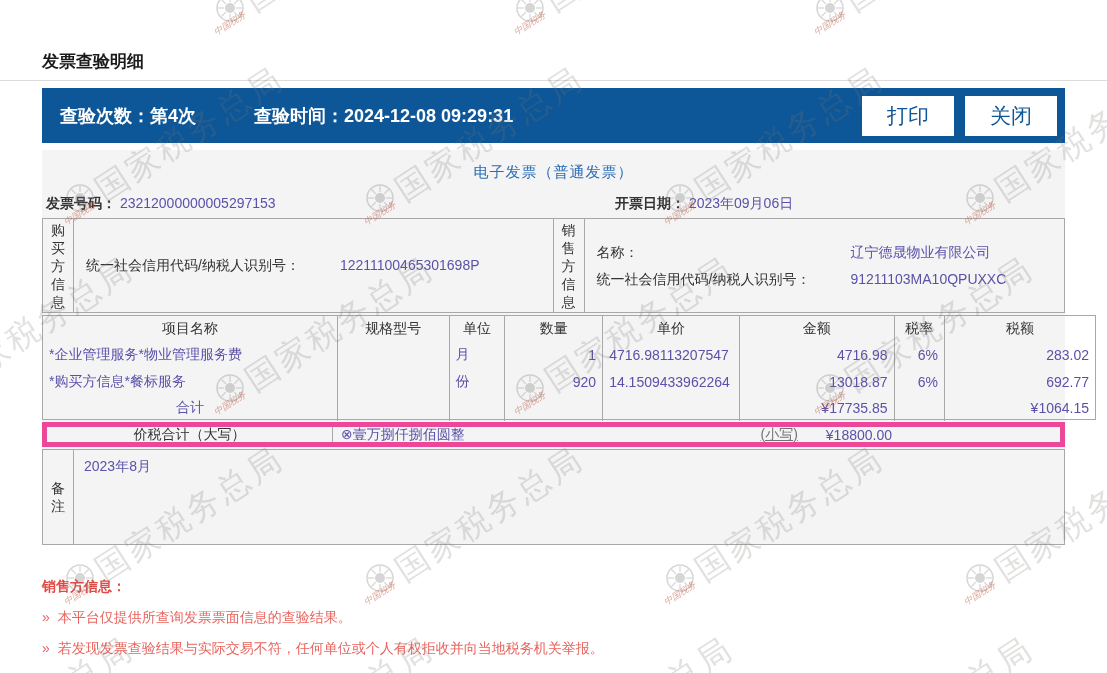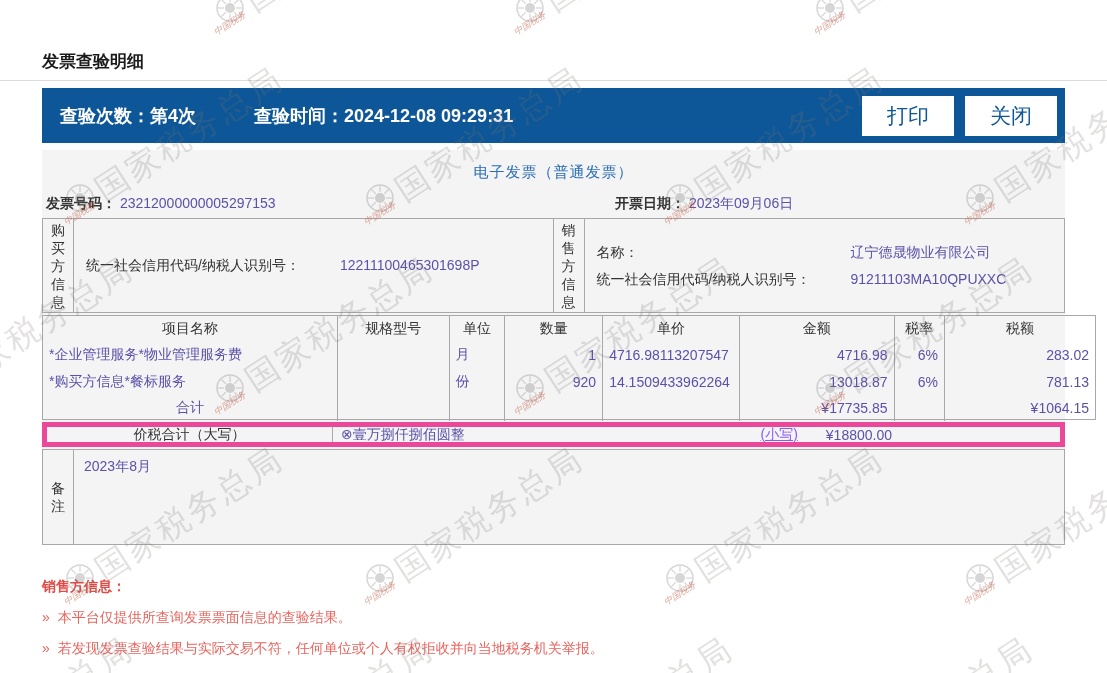--- a/index.html
+++ b/index.html
@@ -54,21 +54,21 @@
   td.total-lbl { color:#333; text-align:center; }
 
   
   .grand-section { position:absolute; left:0; top:272px; width:1023px; height:25px;
     border:5px solid #ec4899; display:flex; align-items:center; }
   .grand-label { width:286px; text-align:center; color:#333; align-self:stretch;
     border-right:1px solid #a8a8a8; display:flex; align-items:center; justify-content:center; }
   .grand-body { flex:1; display:flex; align-items:center; }
   .grand-words { margin-left:8px; color:#5a51a8; }
   .grand-right { margin-left:auto; margin-right:168px; display:flex; gap:28px; align-items:center; }
-  .grand-small-lbl { color:#8b5cf6;text-decoration:underline; }
+  .grand-small-lbl { color:#737373;text-decoration:underline; }
 
   
   .remark-section { position:absolute; left:0; top:299px; width:1023px; height:96px;
     border:1px solid #a8a8a8; display:flex; }
   .remark-body { flex:1; padding:8px 10px; color:#5a51a8; }
 
   
   .footer { position:absolute; left:42px; top:578px; font-size:14px; }
   .notice-title { color:#e24a44; font-weight:bold; }
   .notice-line { color:#e8645e; margin-top:13px; }
@@ -180,21 +180,21 @@
             <td class="ar">283.02</td>
           </tr>
           <tr>
             <td class="al">*购买方信息*餐标服务</td>
             <td class="al"></td>
             <td class="al">份</td>
             <td class="ar">920</td>
             <td class="al">14.1509433962264</td>
             <td class="ar">13018.87</td>
             <td class="ar">6%</td>
-            <td class="ar">781.13</td>
+            <td class="ar">692.77</td>
           </tr>
           <tr class="total-row">
             <td class="total-lbl">合计</td>
             <td></td>
             <td></td>
             <td></td>
             <td></td>
             <td class="ar">¥17735.85</td>
             <td></td>
             <td class="ar">¥1064.15</td>

